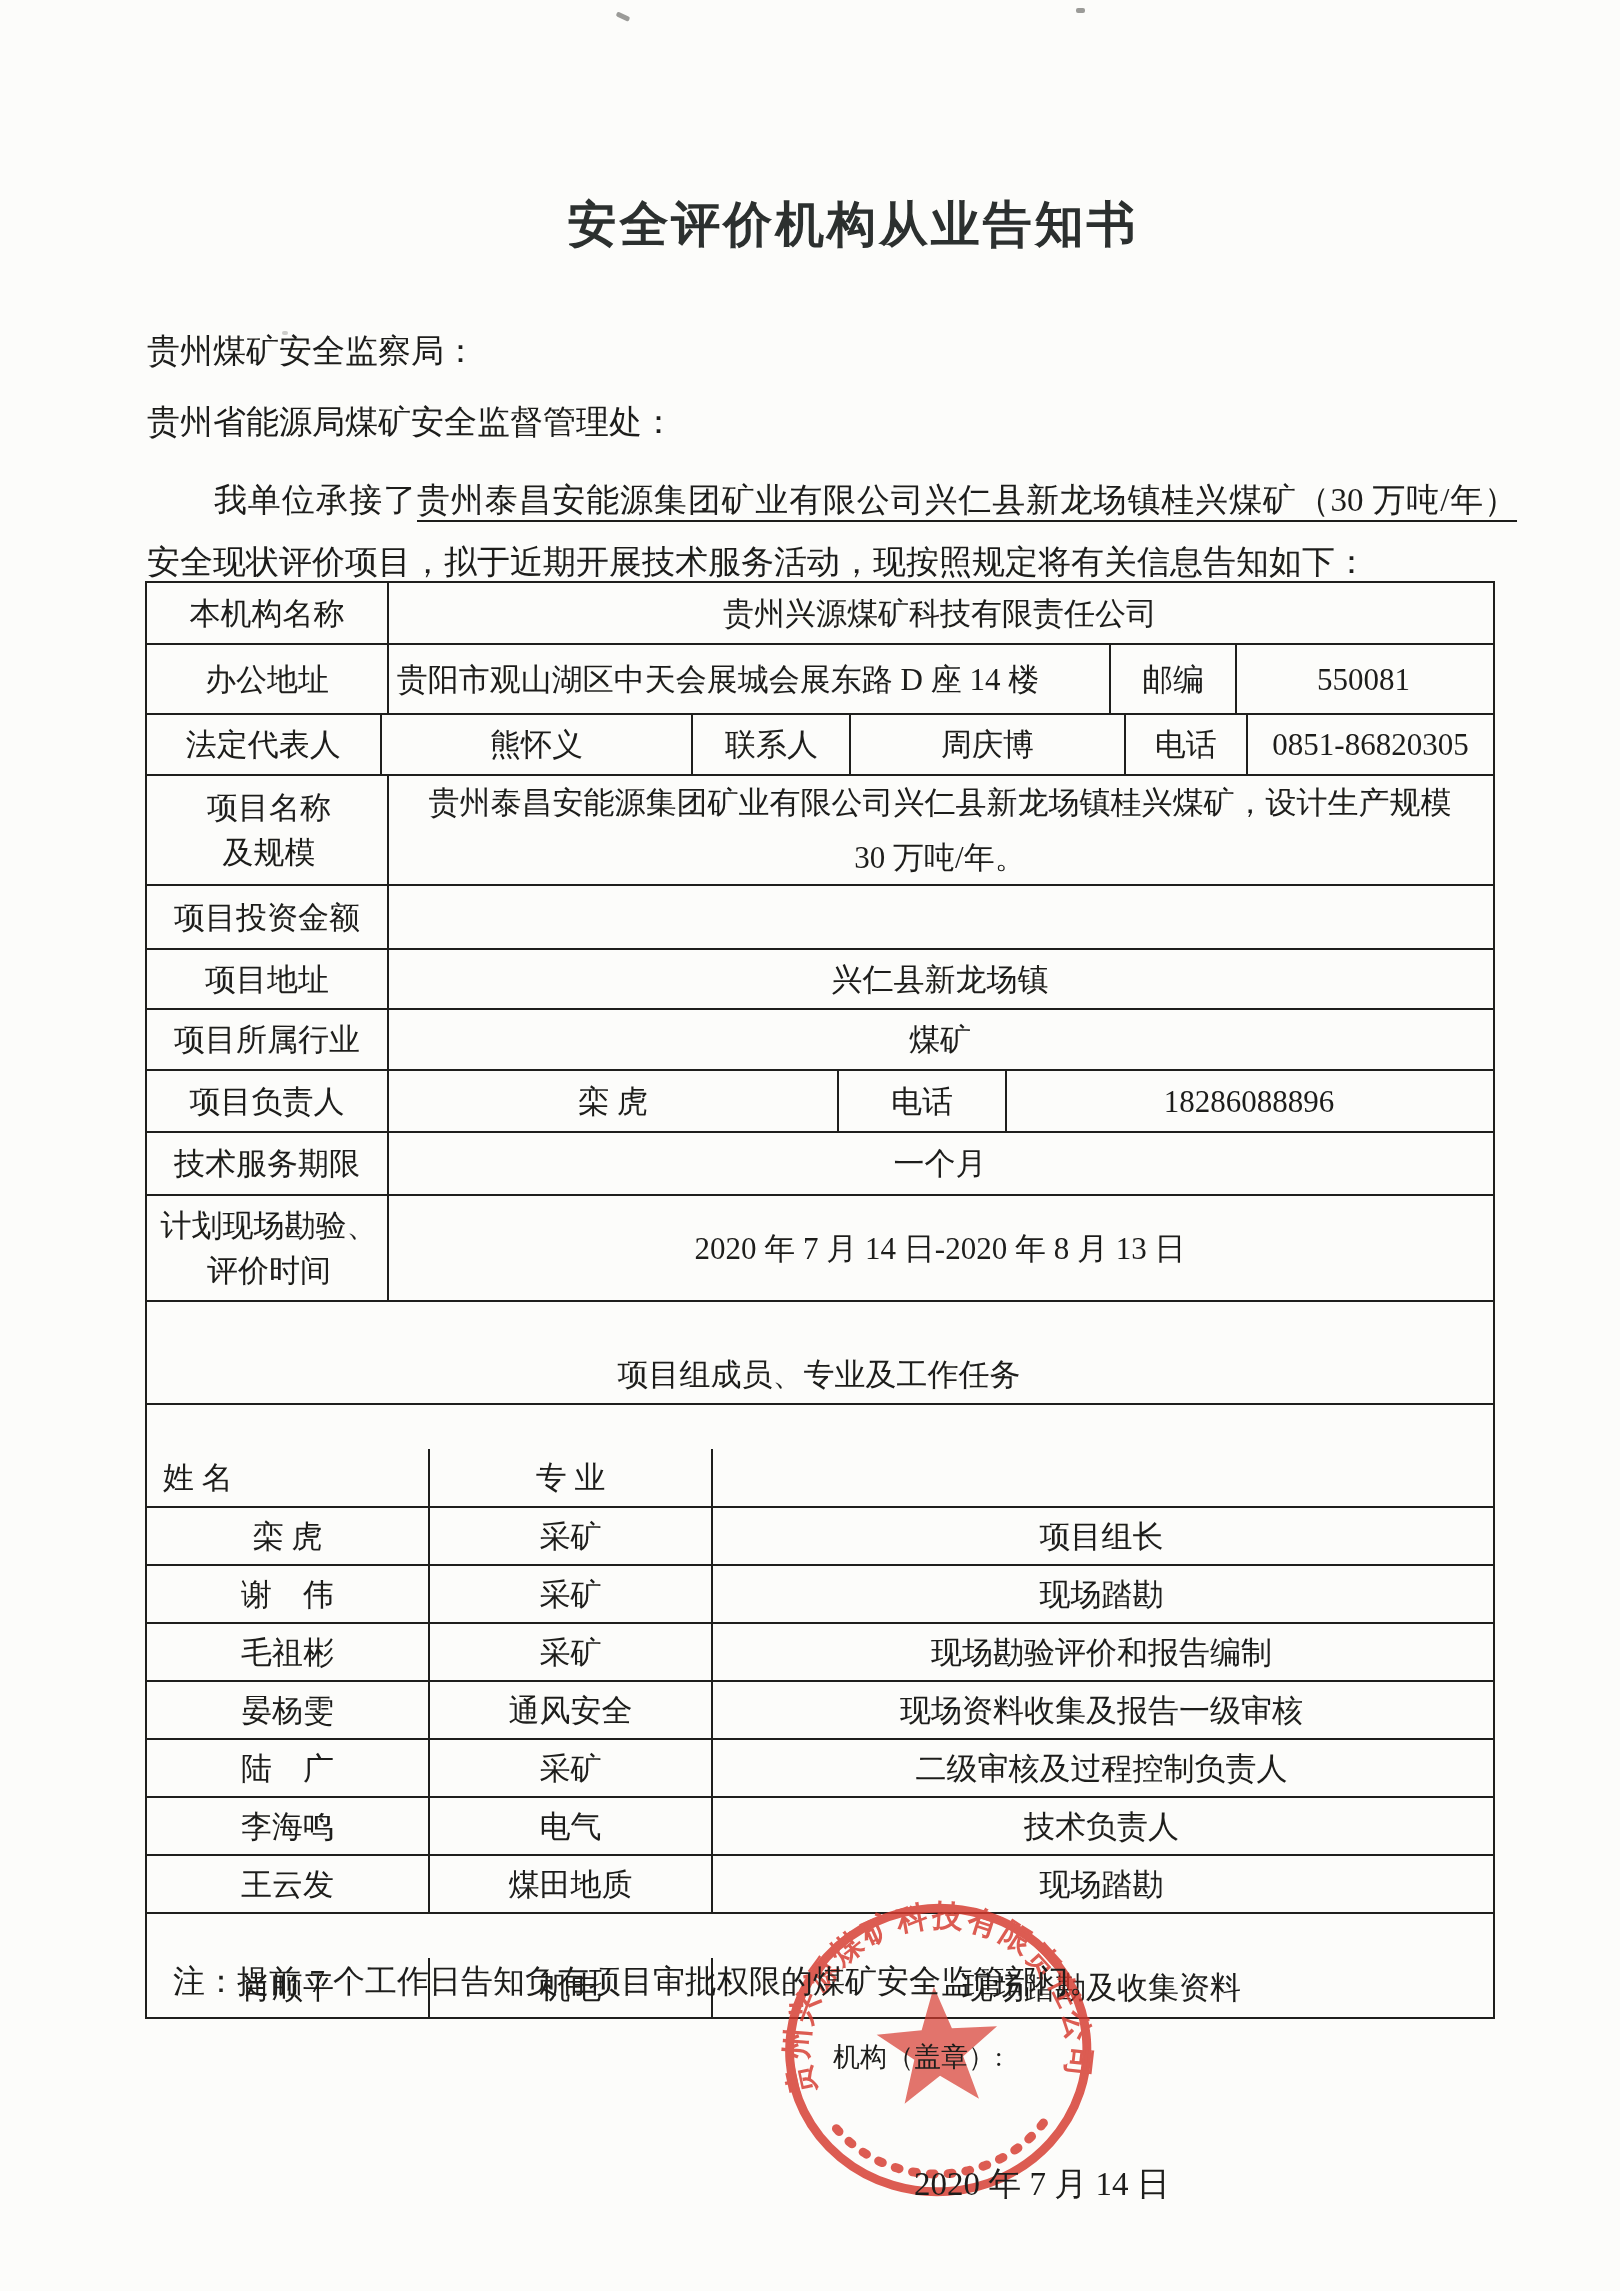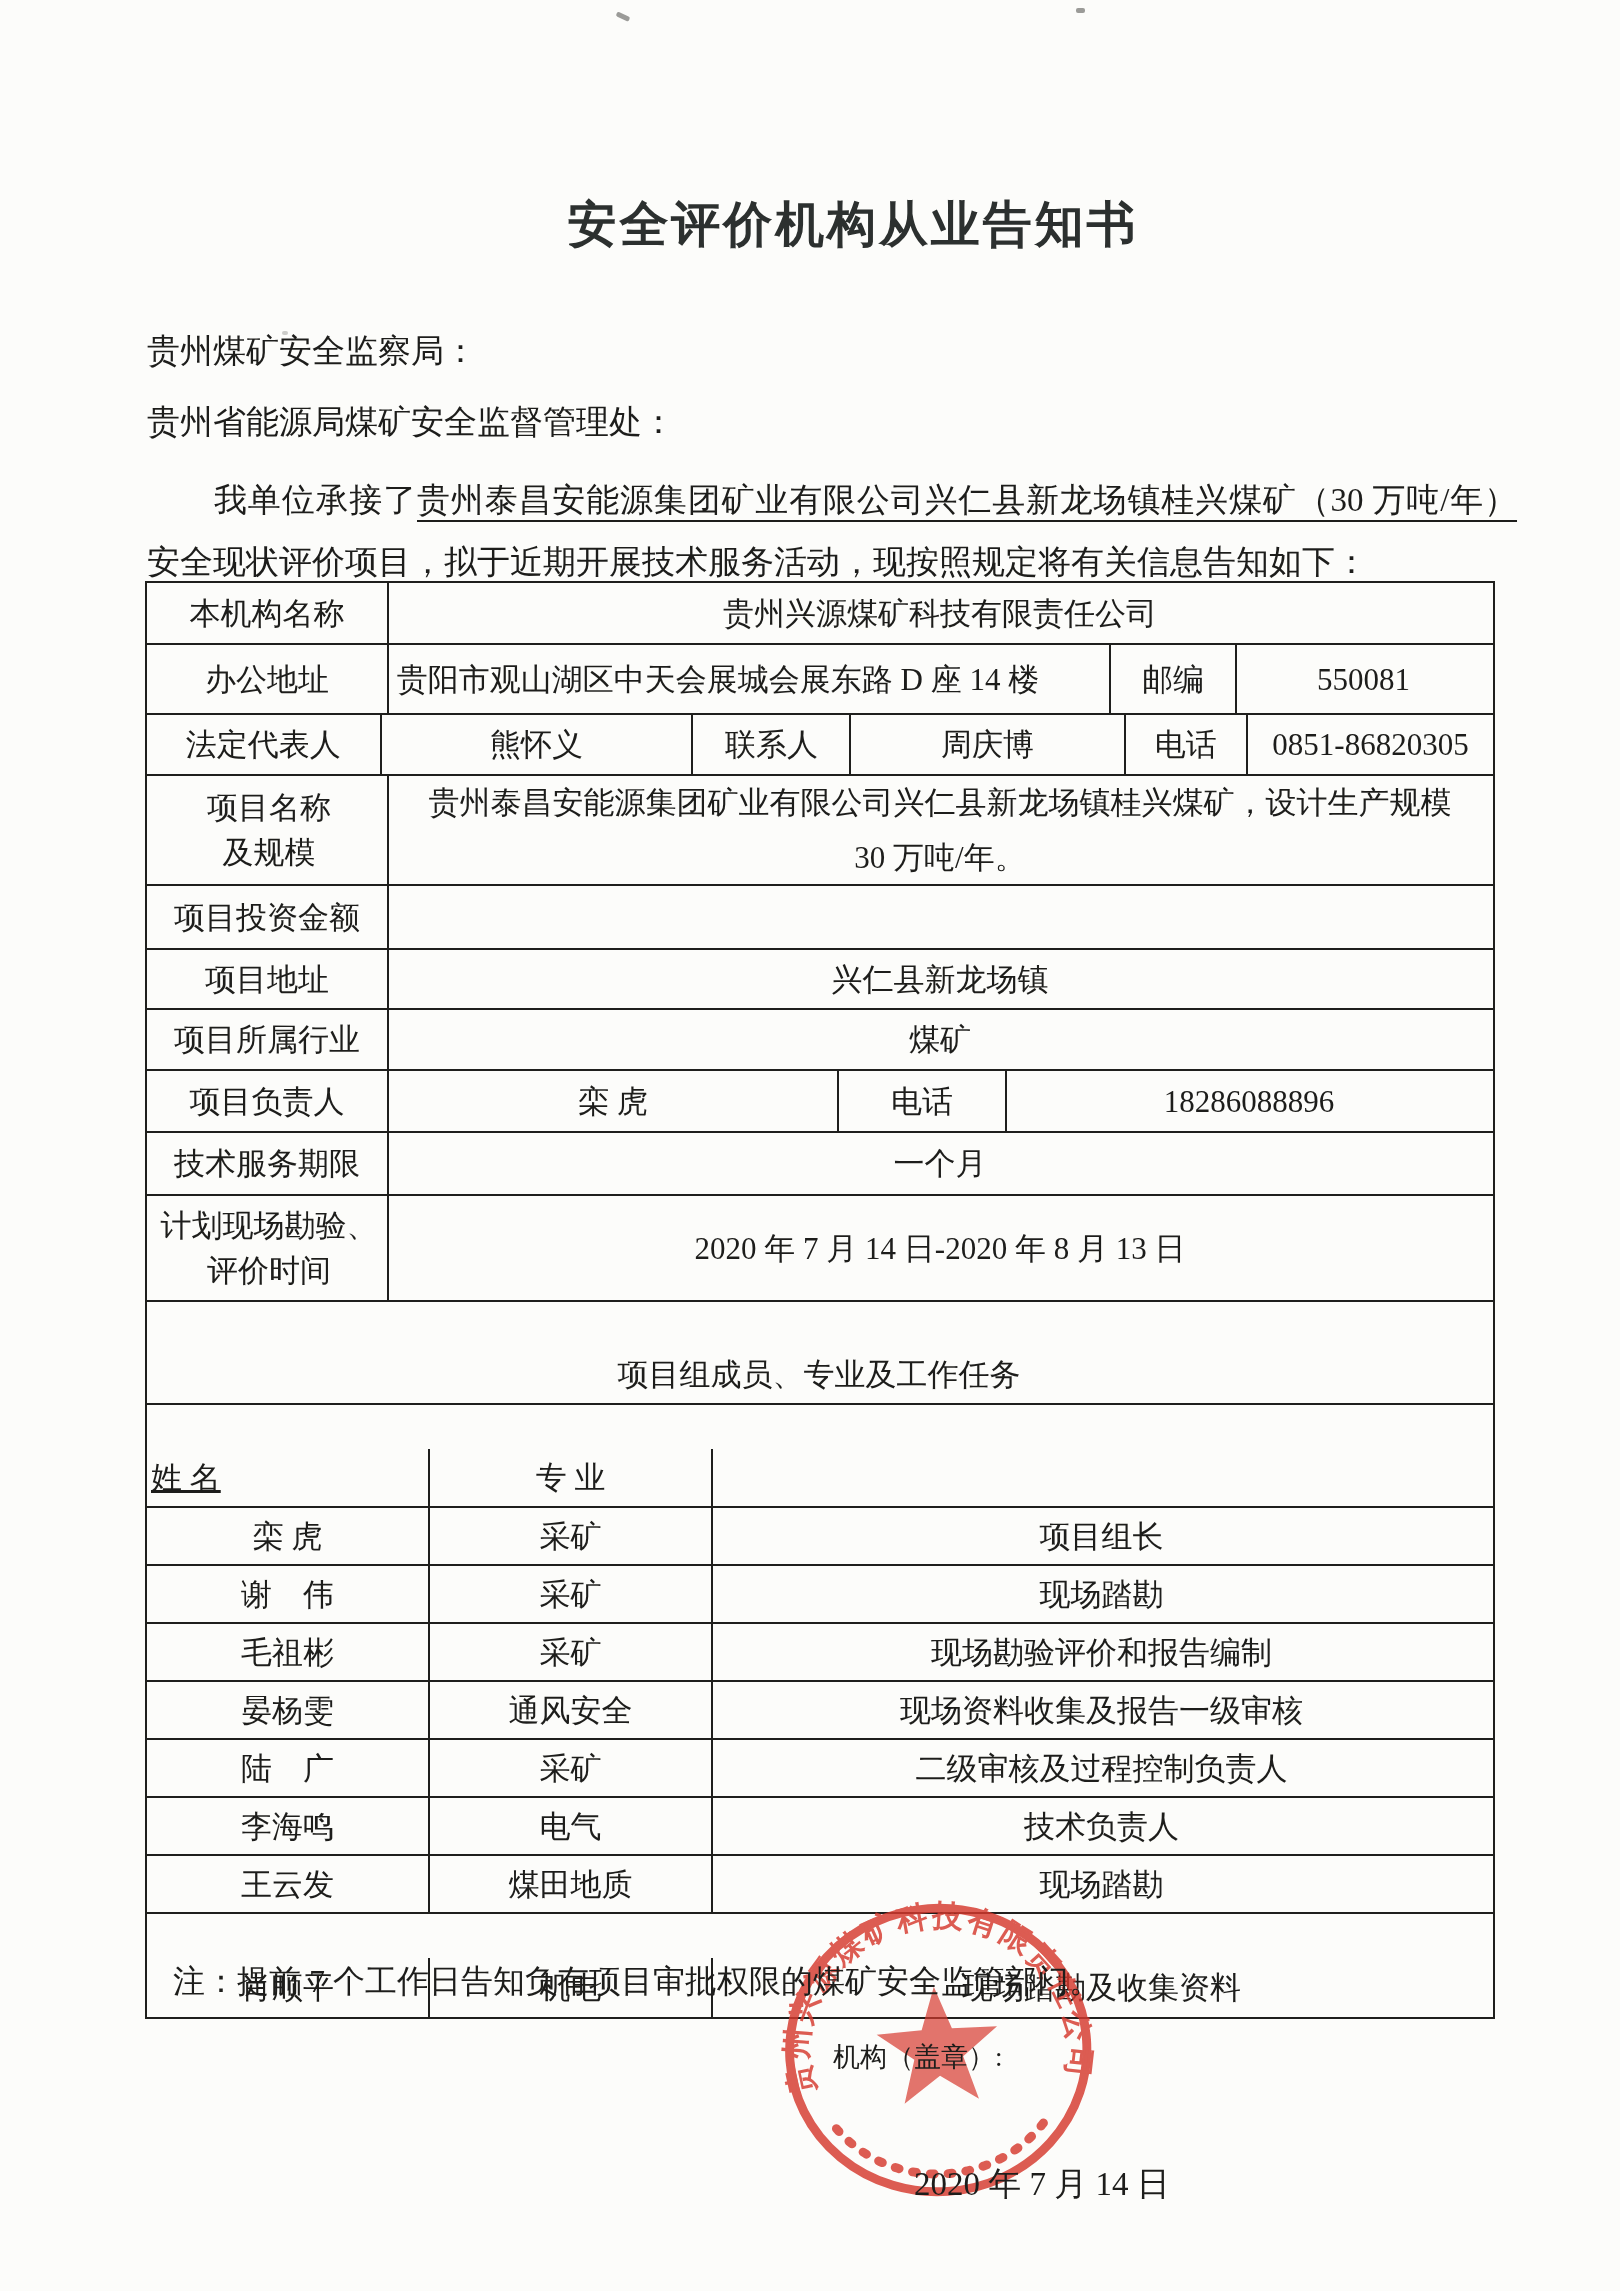--- a/index.html
+++ b/index.html
@@ -163,21 +163,21 @@
         <span>评价时间</span>
       </div>
       <div class="c w1124">2020 年 7 月 14 日-2020 年 8 月 13 日</div>
     </div>
 
     <div class="trow h60">
       <div class="c w1371">项目组成员、专业及工作任务</div>
     </div>
 
     <div class="trow h60">
-      <div class="c w289 left" style="padding-left:4px;text-decoration:underline;">姓 名</div>
+      <div class="c w289 left" style="padding-left:16px;">姓 名</div>
       <div class="c w289">专 业</div>
       <div class="c w793"></div>
     </div>
 
     <div class="trow h59">
       <div class="c w289">栾 虎</div>
       <div class="c w289">采矿</div>
       <div class="c w793">项目组长</div>
     </div>
     <div class="trow h59">

